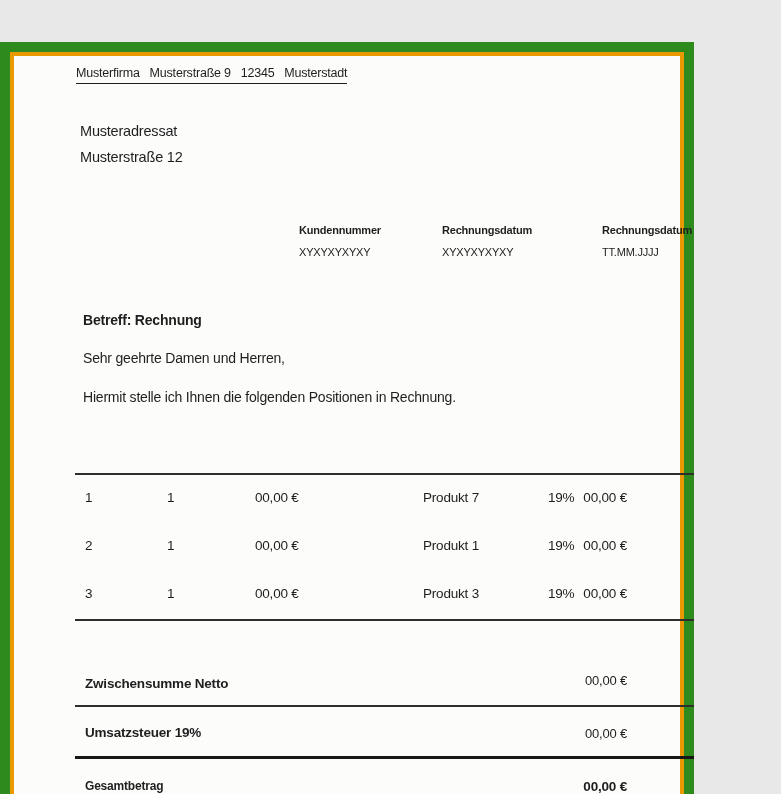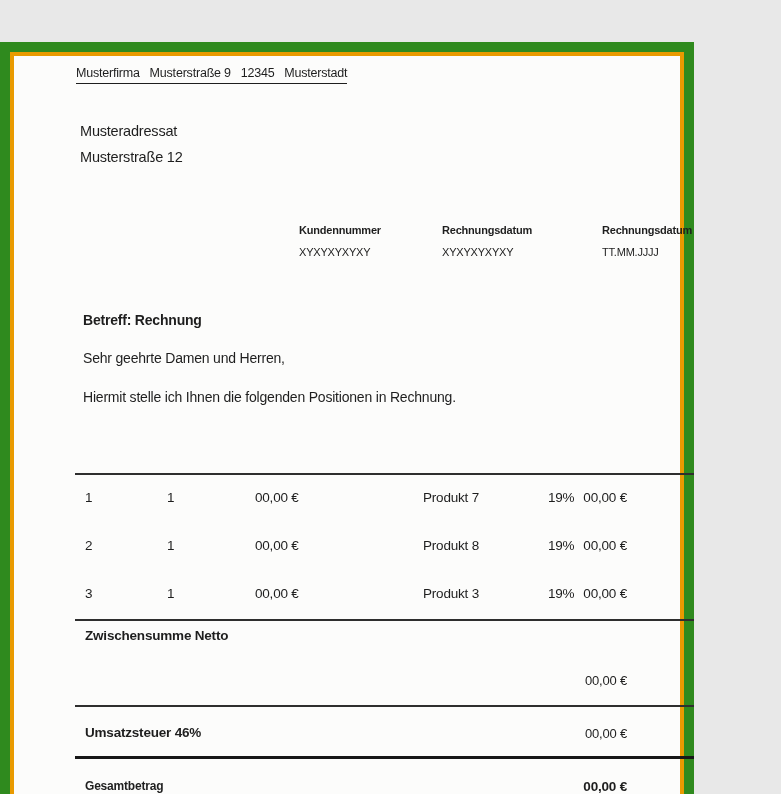--- a/index.html
+++ b/index.html
@@ -83,21 +83,21 @@
     background: #2e2e2e;
   }
   .rule-1 { top: 431px; }
   .rule-2 { top: 577px; }
   .rule-3 { top: 663px; }
   .rule-thick { top: 714px; height: 3px; background: #171717; }
 
   
   .tot-label { font-weight: bold; font-size: 13.5px; left: 85px; }
   .tot-value { font-size: 13px; right: 67px; text-align: right; }
-  .sub-l { top: 586px; }
+  .sub-l { top: 634px; }
   .sub-v { top: 631px; }
   .vat-l { top: 683px; }
   .vat-v { top: 684px; }
   .grand-l { top: 737px; font-size: 12px; }
   .grand-v { top: 737px; font-weight: bold; font-size: 13.5px; }
 
   .watermark {
     left: 38px; top: 764px;
     font-size: 11.5px;
     color: #b3b3b3;
@@ -146,40 +146,40 @@
       <span class="c-ein"></span>
       <span class="c-bes">Produkt 7</span>
       <span class="c-ste">19%</span>
       <span class="c-net">00,00 €</span>
     </div>
     <div class="abs t-row t-r1">
       <span class="c-pos">2</span>
       <span class="c-anz">1</span>
       <span class="c-pre">00,00 €</span>
       <span class="c-ein"></span>
-      <span class="c-bes">Produkt 8</span>
+      <span class="c-bes">Produkt 1</span>
       <span class="c-ste">19%</span>
       <span class="c-net">00,00 €</span>
     </div>
     <div class="abs t-row t-r2">
       <span class="c-pos">3</span>
       <span class="c-anz">1</span>
       <span class="c-pre">00,00 €</span>
       <span class="c-ein"></span>
       <span class="c-bes">Produkt 3</span>
       <span class="c-ste">19%</span>
       <span class="c-net">00,00 €</span>
     </div>
     <div class="abs rule rule-2"></div>
 
     <div class="abs tot-label sub-l">Zwischensumme Netto</div>
     <div class="abs tot-value sub-v">00,00 €</div>
     <div class="abs rule rule-3"></div>
 
-    <div class="abs tot-label vat-l">Umsatzsteuer 46%</div>
+    <div class="abs tot-label vat-l">Umsatzsteuer 19%</div>
     <div class="abs tot-value vat-v">00,00 €</div>
     <div class="abs rule rule-thick"></div>
 
     <div class="abs watermark">Vorlage</div>
     <div class="abs tot-label grand-l">Gesamtbetrag</div>
     <div class="abs tot-value grand-v">00,00 €</div>
 
   </div>
 </div>
 

